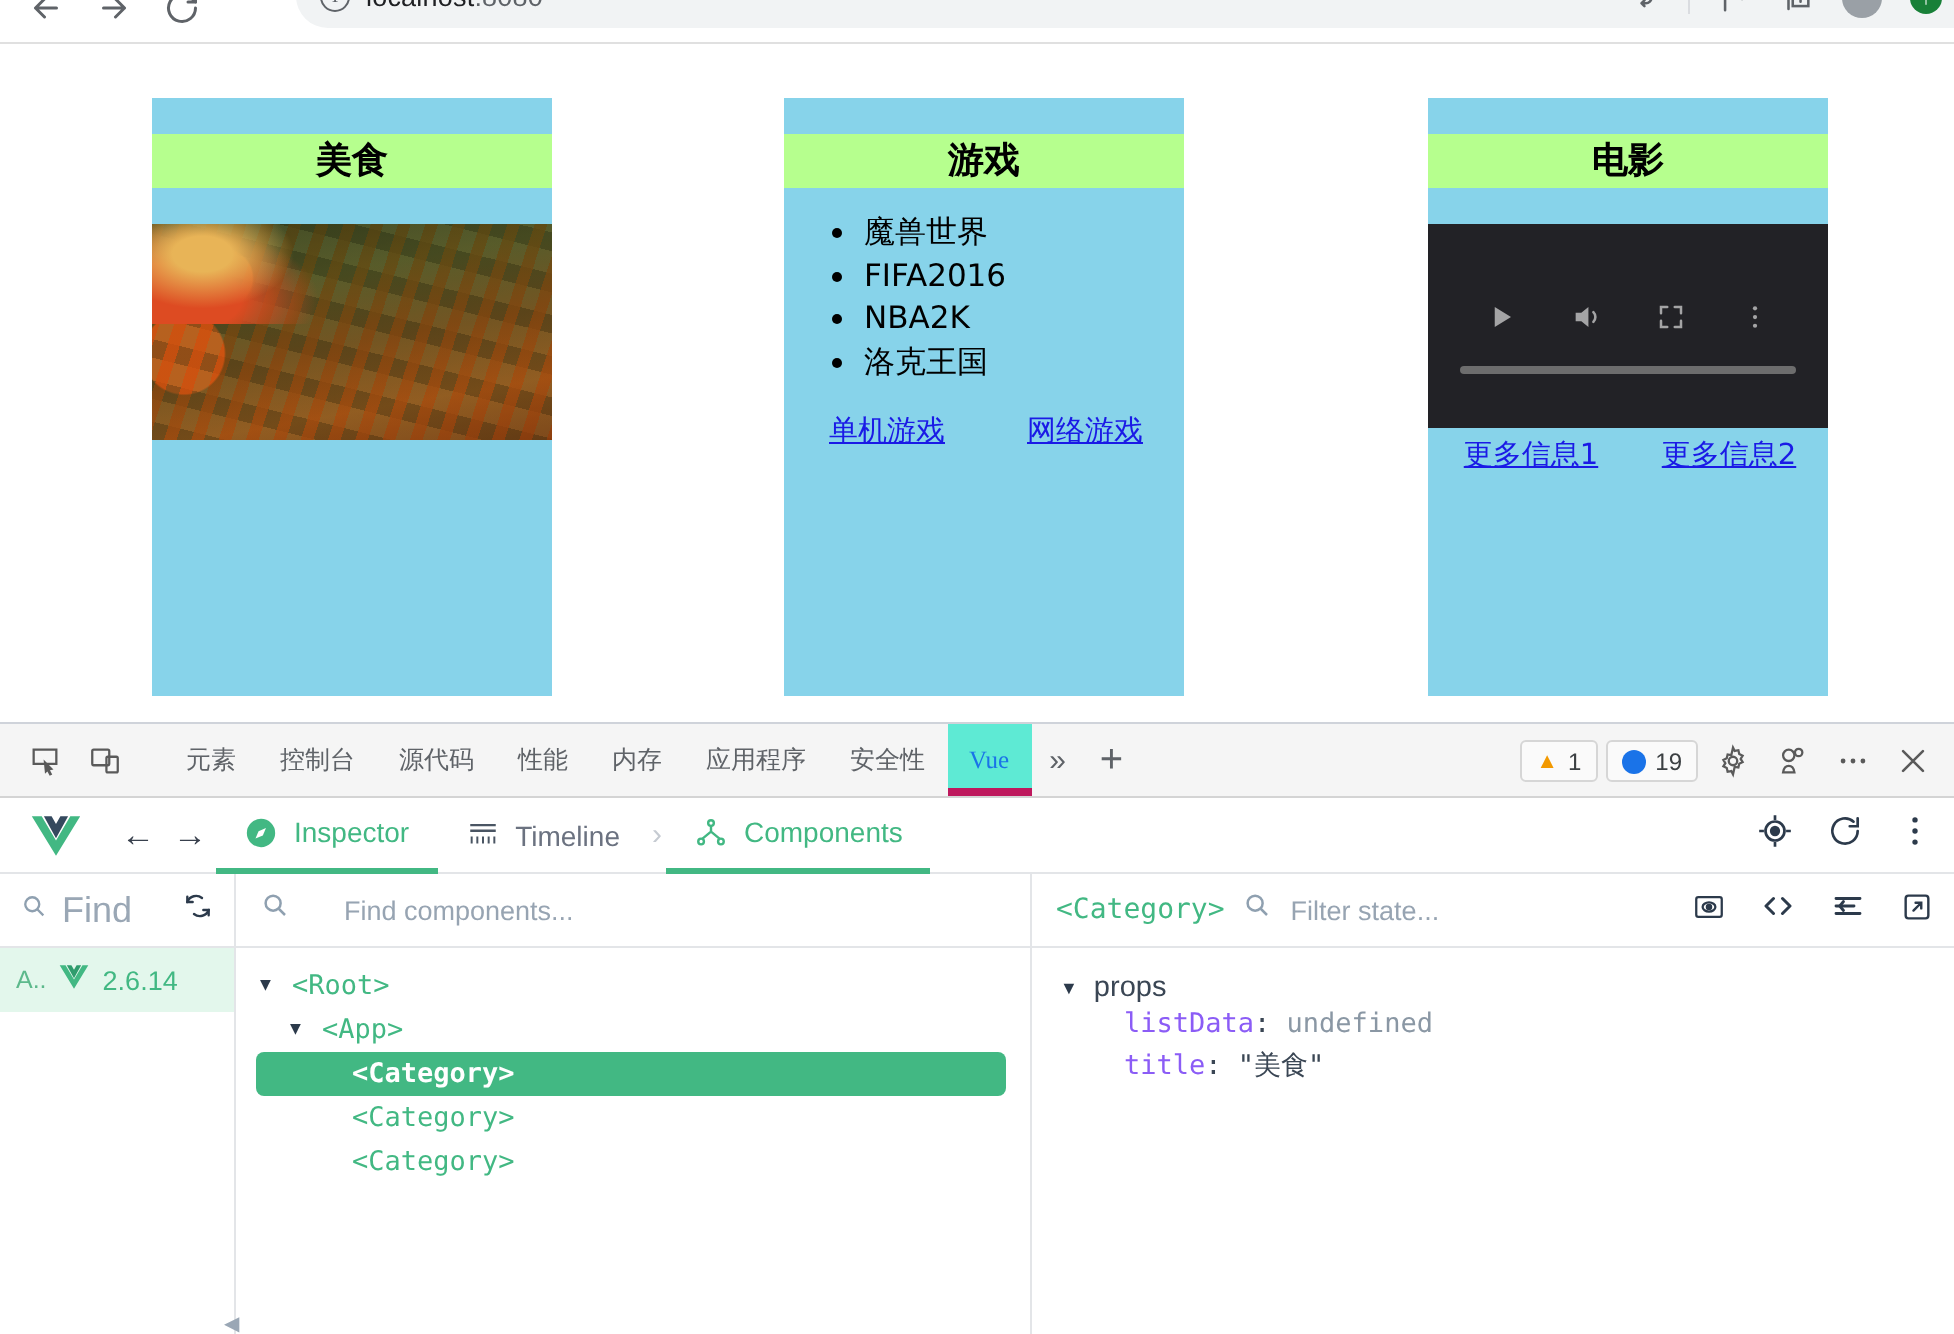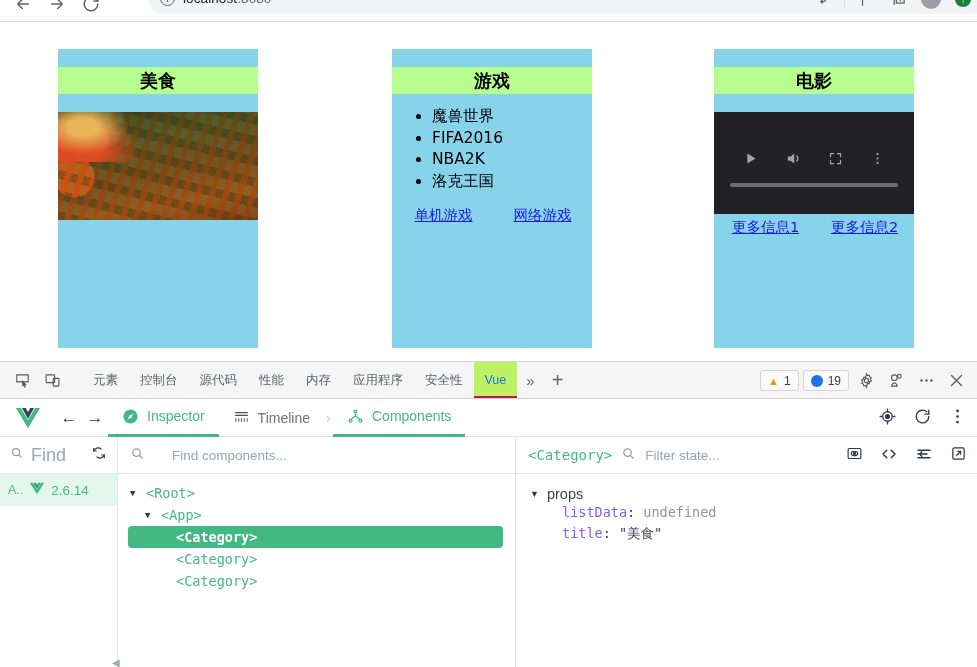--- a/index.html
+++ b/index.html
@@ -66,21 +66,21 @@
     background: #ffffff;
     border-bottom: 1px solid #cfd3da;
   }
   .card {
     position: absolute;
     top: 27px;
     width: 200px;
     height: 299px;
     background: #87d3ea;
   }
-  .card.c1 { left: 58px; }
+  .card.c1 { left: 76px; }
   .card.c2 { left: 392px; }
   .card.c3 { left: 714px; }
 
   .card-title {
     background: #b6ff8e;
     text-align: center;
     font-size: 18px;
     font-weight: bold;
     color: #000;
     line-height: 27px;
@@ -179,23 +179,23 @@
     font-size: 12.5px;
     color: #5f6368;
     padding: 0 11px;
     height: 36px; line-height: 36px;
     white-space: nowrap;
     font-family: "DejaVu Sans", "Liberation Sans", sans-serif;
   }
   .dt-tab.first { margin-left: 14px; }
   .dt-tab.active {
     color: #1a73e8;
-    background: #bef264;
-    border-bottom: 2px solid #be185d;
-    font-family: Liberation Sans, sans-serif;
+    background: #5eead4;
+    border-bottom: 4px solid #be185d;
+    font-family: Liberation Serif, serif;
   }
   .dt-chev { color: #5f6368; font-size: 15px; padding: 0 9px; }
   .dt-plus { color: #5f6368; font-size: 20px; padding: 0 8px; font-weight: 300; }
   .dt-right {
     position: absolute; right: 8px; top: 0;
     height: 37px; display: flex; align-items: center; gap: 4px;
   }
   .badge {
     display: inline-flex; align-items: center; gap: 5px;
     border: 1px solid #d6d6d6; border-radius: 3px;

